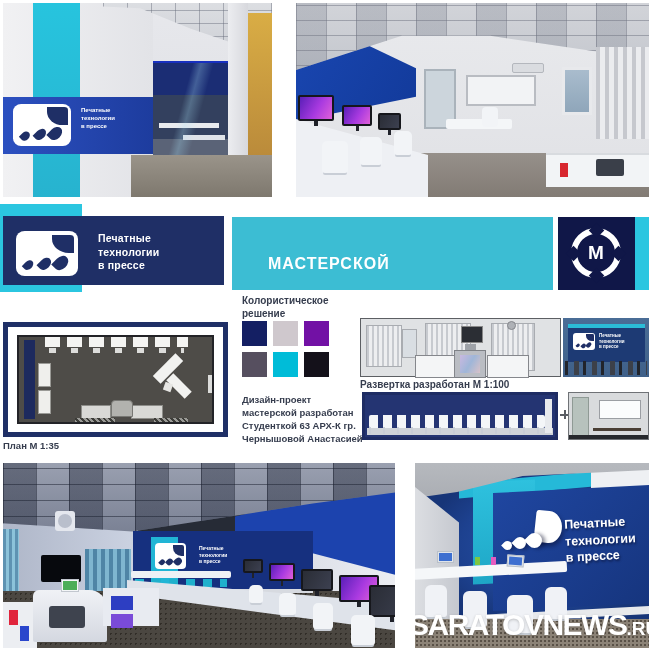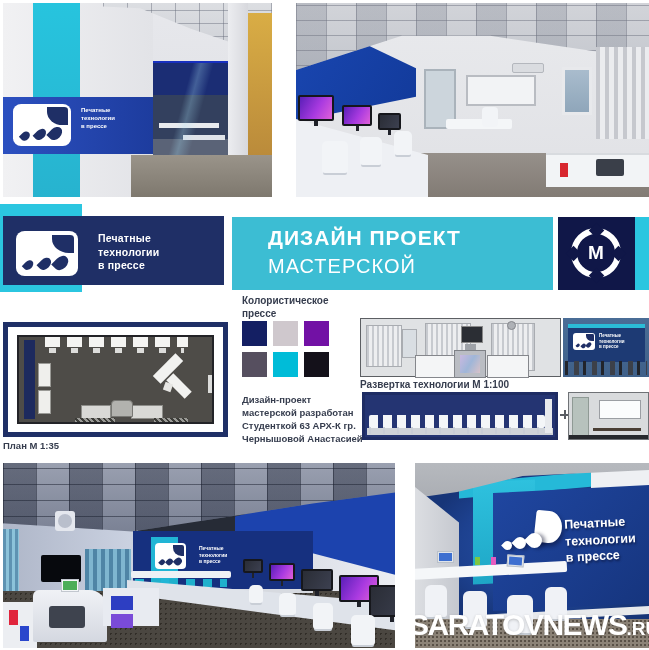--- a/index.html
+++ b/index.html
@@ -71,21 +71,21 @@
   .mon::before{content:"";position:absolute;left:45%;bottom:-5px;width:10%;height:5px;background:#20222a;}
   .chair{background:#f2f4f7;border-radius:5px 5px 3px 3px;box-shadow:0 3px 0 -1px #c9ced6;}
 
   
   #cyan-offset{left:0;top:204px;width:82px;height:88px;background:var(--cyan-stripe);}
   #navy-banner{left:3px;top:216px;width:221px;height:69px;background:var(--navy-banner);}
   #navy-banner .logo-card{left:13px;top:15px;width:62px;height:45px;}
   #navy-banner .logo-lines{left:95px;top:16px;font-size:10.5px;line-height:13.5px;letter-spacing:.2px;}
   #title-banner{left:232px;top:217px;width:321px;height:73px;background:var(--cyan-banner);color:#fff;}
   #title-banner .t1{left:36px;top:9px;font-size:21px;font-weight:700;letter-spacing:1px;}
-  #title-banner .t2{left:36px;top:38px;font-size:20px;font-weight:400;letter-spacing:1px;}
+  #title-banner .t2{left:36px;top:38px;font-size:16px;font-weight:700;letter-spacing:1px;}
   #m-emblem{left:558px;top:217px;width:77px;height:73px;background:var(--emblem-navy);}
   #m-cyanedge{left:635px;top:217px;width:14px;height:73px;background:var(--cyan-stripe);}
   .ring{left:13px;top:11px;width:38px;height:38px;border:6px solid #fff;border-radius:50%;}
   .ring .cut{width:11px;height:11px;background:var(--emblem-navy);transform:rotate(45deg);}
   .ring .cN{left:14px;top:-9px;} .ring .cS{left:14px;bottom:-9px;}
   .ring .cE{right:-9px;top:14px;} .ring .cW{left:-9px;top:14px;}
   .ring .letter{left:0;top:0;width:38px;height:38px;display:flex;align-items:center;justify-content:center;
      color:#fff;font-size:19px;font-weight:700;}
 
   
@@ -294,21 +294,20 @@
       <i class="leaf"></i>
       <i class="drop d1"></i>
       <i class="drop d2"></i>
       <i class="drop d3"></i>
     </i>
     <i class="logo-lines pre">Печатные
 технологии
 в прессе</i>
   </div>
   <div class="abs" id="title-banner">
-    <i class="t1">ДИЗАЙН ПРОЕКТ</i>
     <i class="t2">МАСТЕРСКОЙ</i>
   </div>
   <div class="abs" id="m-emblem">
     <i class="ring">
       <i class="cut cN"></i>
       <i class="cut cS"></i>
       <i class="cut cE"></i>
       <i class="cut cW"></i>
       <i class="letter">М</i>
     </i>
@@ -329,21 +328,21 @@
       <i class="plan-m2"></i>
       <i class="plan-printer"></i>
       <i class="plan-hatch1"></i>
       <i class="plan-hatch2"></i>
       <i class="plan-door"></i>
     </i>
   </div>
   <i class="abs" id="plan-label">План М 1:35</i>
 
   <i class="abs pre" id="pal-head">Колористическое
-прессе</i>
+решение</i>
   <div class="abs" id="swatches">
     <div class="sw" style="background-color: rgb(20, 31, 99);"></div>
     <div class="sw" style="background-color: rgb(207, 200, 205);"></div>
     <div class="sw" style="background-color: rgb(114, 17, 165);"></div>
     <div class="sw" style="background-color: rgb(86, 79, 95);"></div>
     <div class="sw" style="background-color: rgb(0, 188, 216);"></div>
     <div class="sw" style="background-color: rgb(20, 17, 26);"></div>
   </div>
   <i class="abs pre" id="credit">Дизайн-проект
 мастерской разработан
@@ -371,21 +370,21 @@
           <i class="drop d2"></i>
           <i class="drop d3"></i>
         </i>
         <i class="logo-lines pre">Печатные
 технологии
 в прессе</i>
       </i>
       <i class="et-tables"></i>
     </i>
   </div>
-  <i class="abs" id="elev-label">Развертка технологии М 1:100</i>
+  <i class="abs" id="elev-label">Развертка разработан М 1:100</i>
   <div class="abs" id="elev-bot">
     <i class="eb-left">
       <i class="eb-floor"></i>
       <i class="eb-backs"></i>
       <i class="eb-legs"></i>
       <i class="eb-door"></i>
     </i>
     <i class="eb-vent"></i>
     <i class="eb-right">
       <i class="eb-glass"></i>

